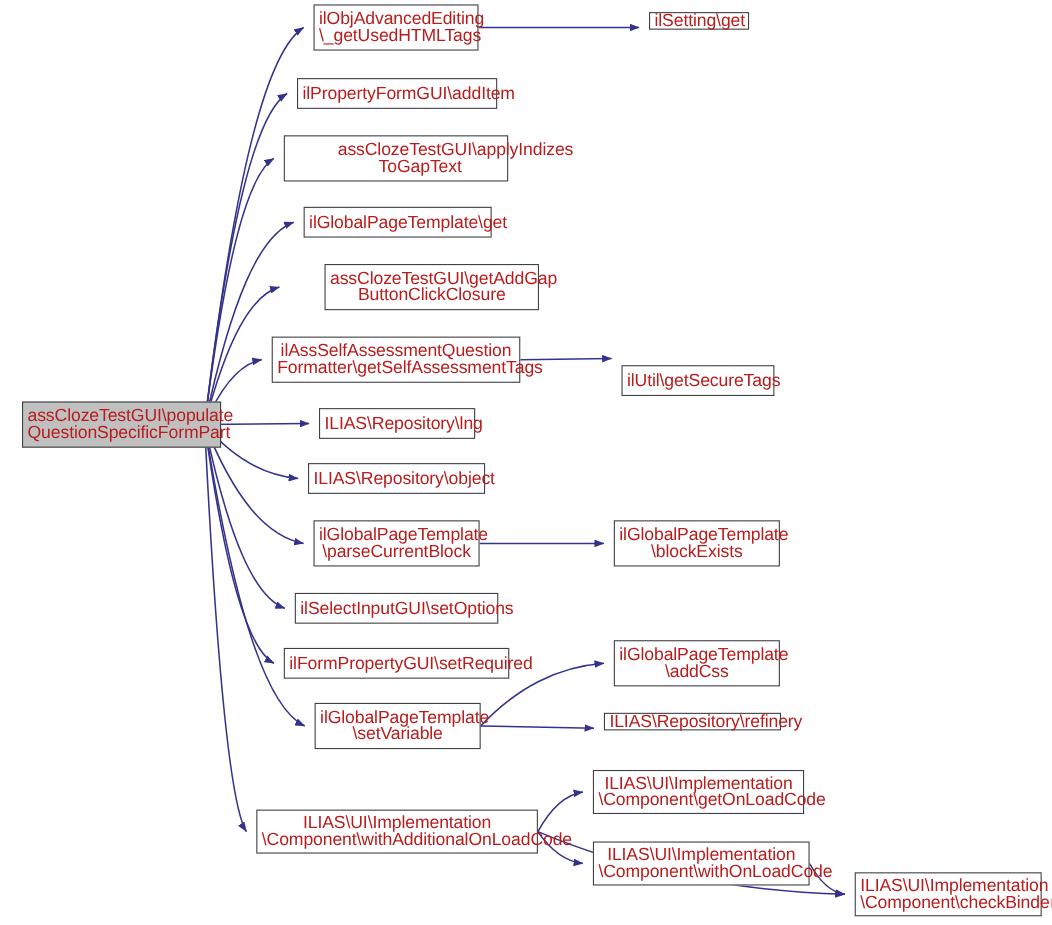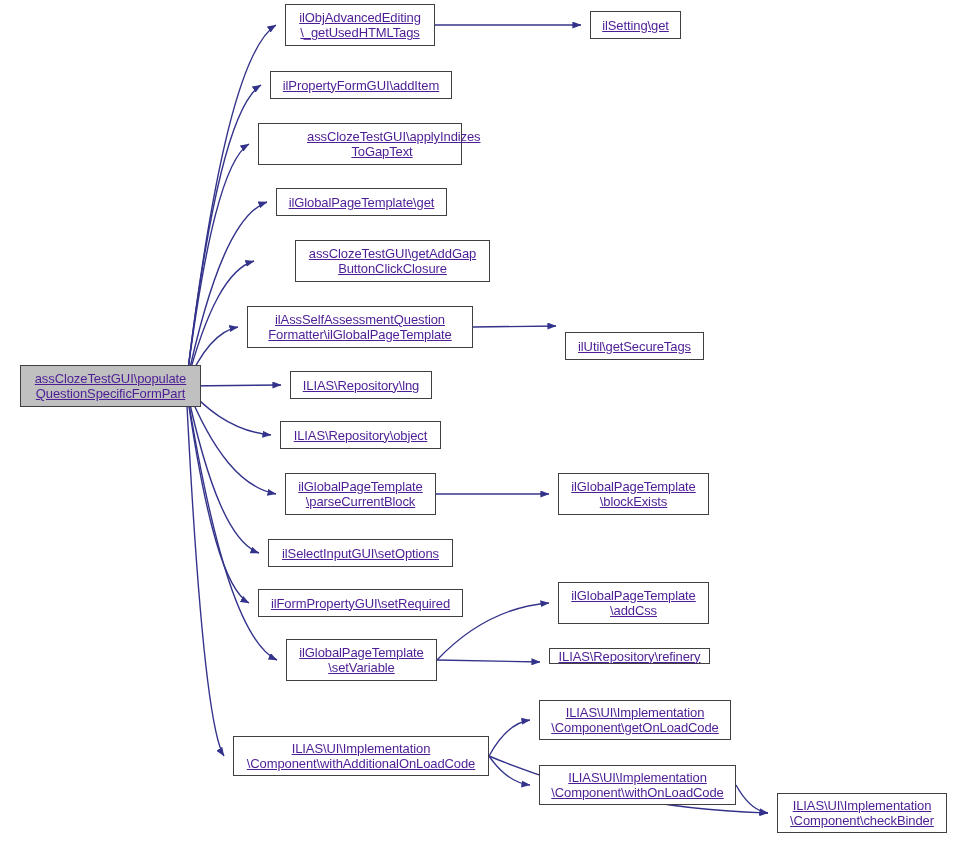--- a/index.html
+++ b/index.html
@@ -21,30 +21,29 @@
     top: 0;
     width: 956px;
     height: 841px;
     pointer-events: none;
   }
   .node {
     position: absolute;
     box-sizing: border-box;
     border: 1px solid #404040;
     background: #ffffff;
-    color: #4c1d95;
-    font-size: 13px;
+    color: #b91c1c;
+    font-size: 16px;
     line-height: 15px;
     display: flex;
     align-items: center;
     justify-content: center;
     text-align: center;
     white-space: pre-line;
     letter-spacing: -0.1px;
-    text-decoration: underline;
   }
   .node.root {
     background: #c0c0c0;
     border: 1px solid #404040;
     margin-left: 15px;
   }
   .node .lbl {
     display: block;
     width: 100%;
     padding: 0 4px;
@@ -84,29 +83,29 @@
         <path d="M 489 756 C 501.3 773.98, 514.42 783.26, 530 785" fill="none" stroke="#33338b" stroke-width="1.4" marker-end="url(#arrow)"></path>
         <path d="M 489 756 C 572.7 791.34, 661.98 809.58, 768 813" fill="none" stroke="#33338b" stroke-width="1.4" marker-end="url(#arrow)"></path>
         <path d="M 736 785 C 745.6 802.36, 755.84 811.32, 768 813" fill="none" stroke="#33338b" stroke-width="1.4" marker-end="url(#arrow)"></path>
       </g>
   </svg>
   <div id="node-layer">
       <div class="node root" style="left: 5px; top: 365px; width: 181px; height: 42px;"><span class="lbl">assClozeTestGUI\populate
 QuestionSpecificFormPart</span></div>
       <div class="node" style="left: 285px; top: 4px; width: 150px; height: 42px;"><span class="lbl">ilObjAdvancedEditing
 \_getUsedHTMLTags</span></div>
-      <div class="node" style="left: 590px; top: 11px; width: 91px; height: 28px;"><span class="lbl">ilSetting\get</span></div>
+      <div class="node" style="left: 590px; top: 11px; width: 91px; height: 16px;"><span class="lbl">ilSetting\get</span></div>
       <div class="node" style="left: 270px; top: 71px; width: 182px; height: 28px;"><span class="lbl">ilPropertyFormGUI\addItem</span></div>
       <div class="node" style="left: 258px; top: 123px; width: 204px; height: 42px; padding-left: 44px;"><span class="lbl">assClozeTestGUI\applyIndizes
 ToGapText</span></div>
       <div class="node" style="left: 276px; top: 188px; width: 171px; height: 28px;"><span class="lbl">ilGlobalPageTemplate\get</span></div>
       <div class="node" style="left: 263px; top: 240px; width: 195px; height: 42px; margin-left: 32px;"><span class="lbl">assClozeTestGUI\getAddGap
 ButtonClickClosure</span></div>
       <div class="node" style="left: 247px; top: 306px; width: 226px; height: 42px;"><span class="lbl">ilAssSelfAssessmentQuestion
-Formatter\ilGlobalPageTemplate</span></div>
+Formatter\getSelfAssessmentTags</span></div>
       <div class="node" style="left: 565px; top: 312px; width: 139px; height: 28px; margin-top: 20px;"><span class="lbl">ilUtil\getSecureTags</span></div>
       <div class="node" style="left: 290px; top: 371px; width: 142px; height: 28px;"><span class="lbl">ILIAS\Repository\lng</span></div>
       <div class="node" style="left: 280px; top: 421px; width: 161px; height: 28px;"><span class="lbl">ILIAS\Repository\object</span></div>
       <div class="node" style="left: 285px; top: 473px; width: 151px; height: 42px;"><span class="lbl">ilGlobalPageTemplate
 \parseCurrentBlock</span></div>
       <div class="node" style="left: 558px; top: 473px; width: 151px; height: 42px;"><span class="lbl">ilGlobalPageTemplate
 \blockExists</span></div>
       <div class="node" style="left: 268px; top: 539px; width: 185px; height: 28px; text-align: center;"><span class="lbl">ilSelectInputGUI\setOptions</span></div>
       <div class="node" style="left: 258px; top: 589px; width: 205px; height: 28px;"><span class="lbl">ilFormPropertyGUI\setRequired</span></div>
       <div class="node" style="left: 558px; top: 582px; width: 151px; height: 42px;"><span class="lbl">ilGlobalPageTemplate

